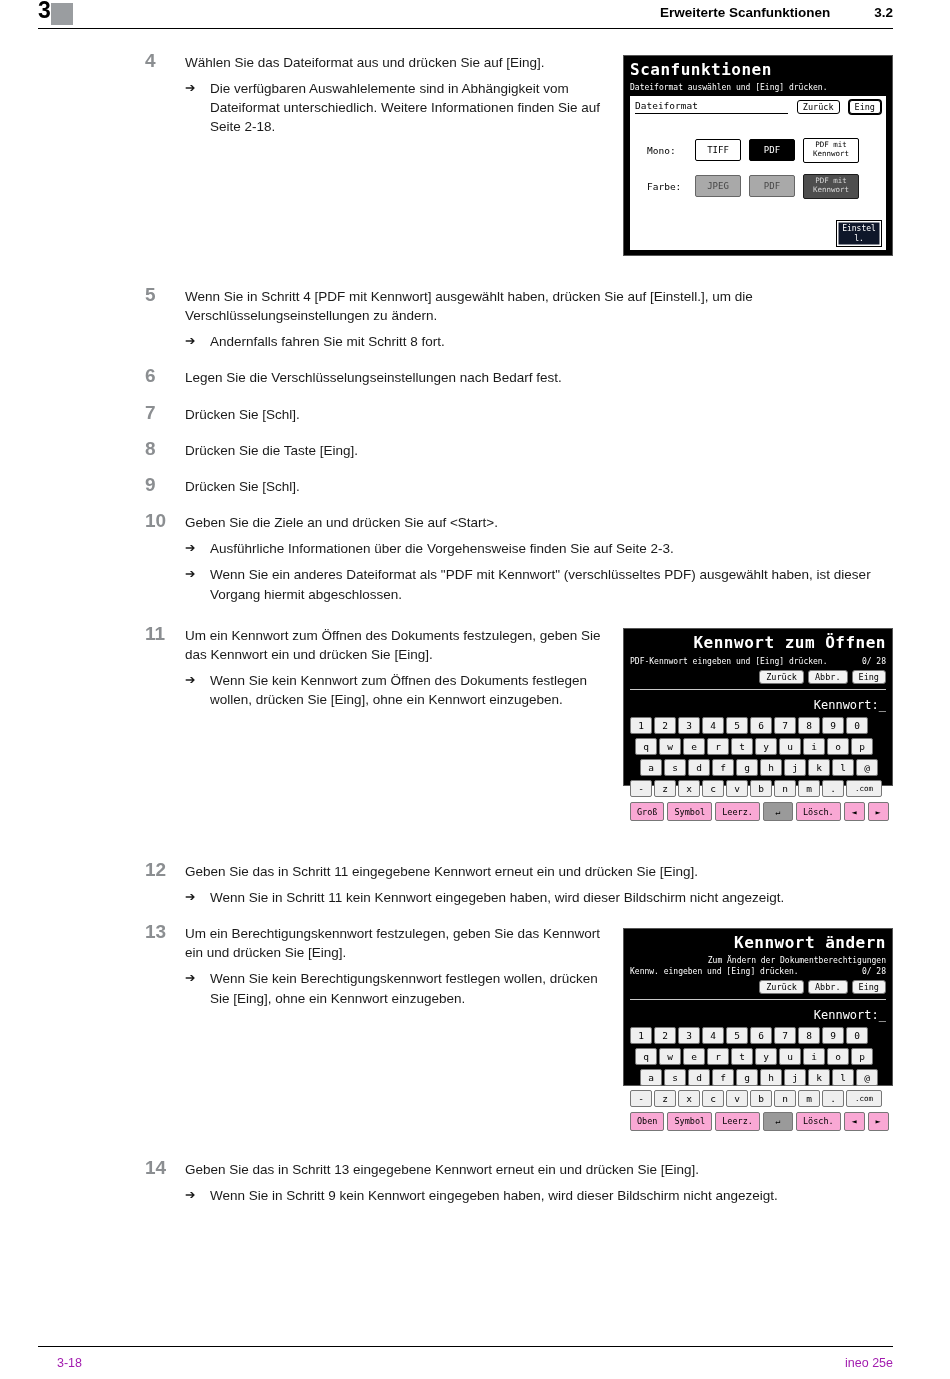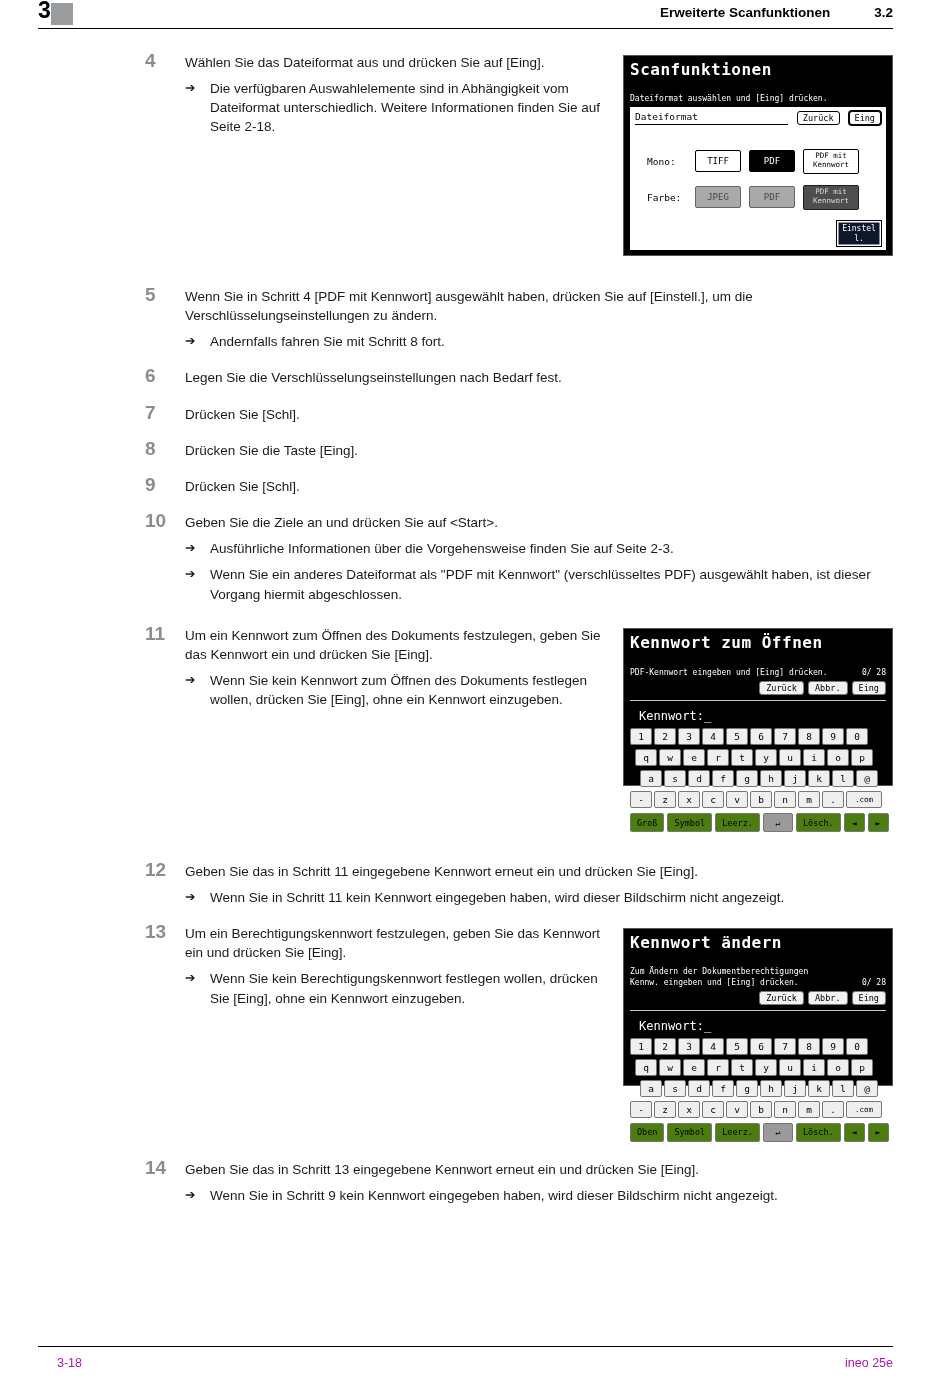--- a/index.html
+++ b/index.html
@@ -39,21 +39,21 @@
   
   .lcd {
     position: absolute; right: 0; width: 270px;
     background: #000; color: #fff;
     font-family: "DejaVu Sans Mono", monospace;
     border: 1px solid #555;
     padding: 5px 6px;
     display: flex; flex-direction: column;
   }
   .lcd-title { font-size: 16px; font-weight: bold; letter-spacing: 0.5px; line-height: 1.1; white-space: nowrap; }
-  .lcd-subtitle { font-size: 8px; margin-top: 15px; white-space: nowrap; }
+  .lcd-subtitle { font-size: 8px; margin-top: 4px; white-space: nowrap; }
 
   
   .lcd-scan { top: 2px; height: 201px; }
   .lcd-panel { background: #fff; color: #000; flex: 1; margin-top: 4px; padding: 4px 5px 3px 5px; position: relative; }
   .panel-head { display: flex; align-items: flex-end; gap: 9px; }
   .panel-label { flex: 1; font-size: 9.5px; border-bottom: 1px solid #000; padding-bottom: 2px; }
   .lcd-btn { flex: none; border: 1px solid #000; border-radius: 3px; font-size: 8.5px; padding: 1px 5px; background: #fff; }
   .lcd-btn.strong { box-shadow: 0 0 0 1px #000; }
   .opt-row { display: flex; align-items: center; gap: 8px; }
   .opt-row.mono-row { margin-top: 24px; }
@@ -73,21 +73,21 @@
     position: absolute; right: 4px; bottom: 3px;
     width: 46px; height: 27px;
     background: #0f172a; color: #fff;
     border: 1px solid #000; box-shadow: inset 0 0 0 1.5px #fff;
     display: flex; align-items: center; justify-content: center;
     text-align: center; font-size: 8px; line-height: 1.2;
     padding: 2px; word-break: break-all;
   }
 
   
-  .lcd-kb { height: 158px; }
+  .lcd-kb { height: 158px; text-align: right; }
   .kb-subline { display: flex; justify-content: space-between; align-items: flex-end; font-size: 8px; margin-top: 2px; white-space: nowrap; }
   .kb-counter { font-size: 8px; }
   .kb-btnrow { display: flex; justify-content: flex-end; gap: 4px; margin-top: 4px; border-bottom: 1px solid #c8c8c8; padding-bottom: 5px; }
   .kb-btn { background: #f2f2f2; color: #000; border: 1px solid #777; border-radius: 3px; font-size: 8.5px; padding: 1px 6px; }
   .kb-pass { font-size: 12px; margin-top: 8px; padding-left: 9px; }
   .kb { margin-top: 5px; display: flex; flex-direction: column; gap: 4px; }
   .kb-row { display: flex; gap: 2px; }
   .kb-row:nth-child(2) { margin-left: 5px; }
   .kb-row:nth-child(3) { margin-left: 10px; }
   .key {
@@ -95,21 +95,21 @@
     display: inline-flex; align-items: center; justify-content: center;
     background: #efefef; color: #000;
     border: 1px solid #777; border-radius: 2px;
     font-size: 9.5px; font-family: "DejaVu Sans Mono", monospace;
   }
   .key-wide { width: 36px; font-size: 7.5px; }
   .fn-row { display: flex; gap: 3px; margin-top: 5px; }
   .fnkey {
     flex: none; height: 19px; padding: 0 6px;
     display: inline-flex; align-items: center; justify-content: center;
-    background: #4d7c0f; color: #000;
+    background: #f9a8d4; color: #000;
     border: 1px solid #777; border-radius: 2px;
     font-size: 8.5px; font-family: "DejaVu Sans Mono", monospace;
   }
   .key-enter { background: #9a9a9a; width: 30px; padding: 0; }
   .key-nav { width: 21px; padding: 0; }
 
   
   .footer-rule { position: absolute; left: 38px; right: 57px; bottom: 32px; height: 1px; background: #000; }
   .footer { position: absolute; left: 57px; right: 57px; bottom: 9px; display: flex; justify-content: space-between; font-size: 12.5px; color: #a21caf; }
 </style>

